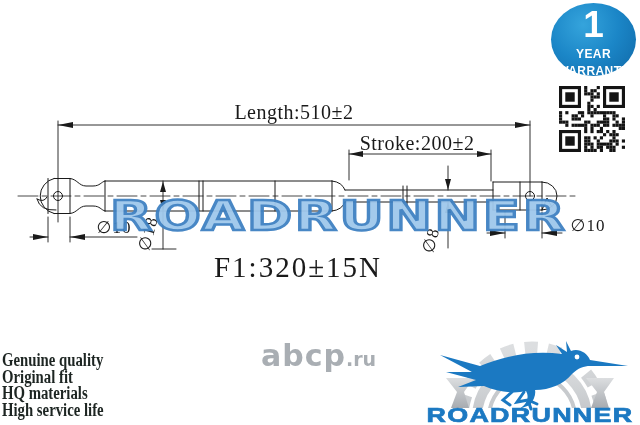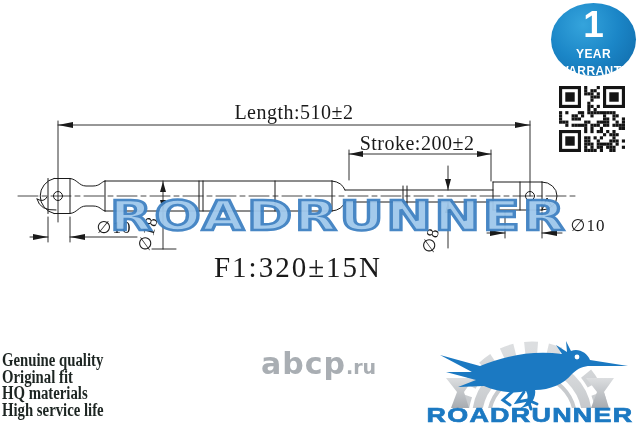--- a/index.html
+++ b/index.html
@@ -16,21 +16,21 @@
   
   .wm-brand{
     position:absolute;left:110px;top:196px;white-space:nowrap;
     font-family:"DejaVu Sans",sans-serif;font-weight:bold;
     font-size:40px;line-height:40px;letter-spacing:2px;
     color:#9fc8ec;-webkit-text-stroke:2.5px #3f81c2;
     transform:scaleX(1.36);transform-origin:left top;opacity:.95;
   }
   
   .wm-site{
-    position:absolute;left:261px;top:348px;color:#a9aeb3;
+    position:absolute;left:261px;top:340px;color:#a9aeb3;
     font-family:"DejaVu Sans",sans-serif;font-weight:bold;
     font-size:30px;line-height:32px;white-space:nowrap;letter-spacing:1px;
   }
   .wm-site .tld{font-size:19px;letter-spacing:0;}
   
   .badge{
     position:absolute;left:551px;top:3px;width:85px;height:73px;border-radius:50%;
     background:radial-gradient(circle at 38% 30%, #35a4dc 0%, #1b86c7 48%, #0f67a6 100%);
     display:flex;flex-direction:column;align-items:center;justify-content:flex-start;
     color:#fff;text-align:center;

